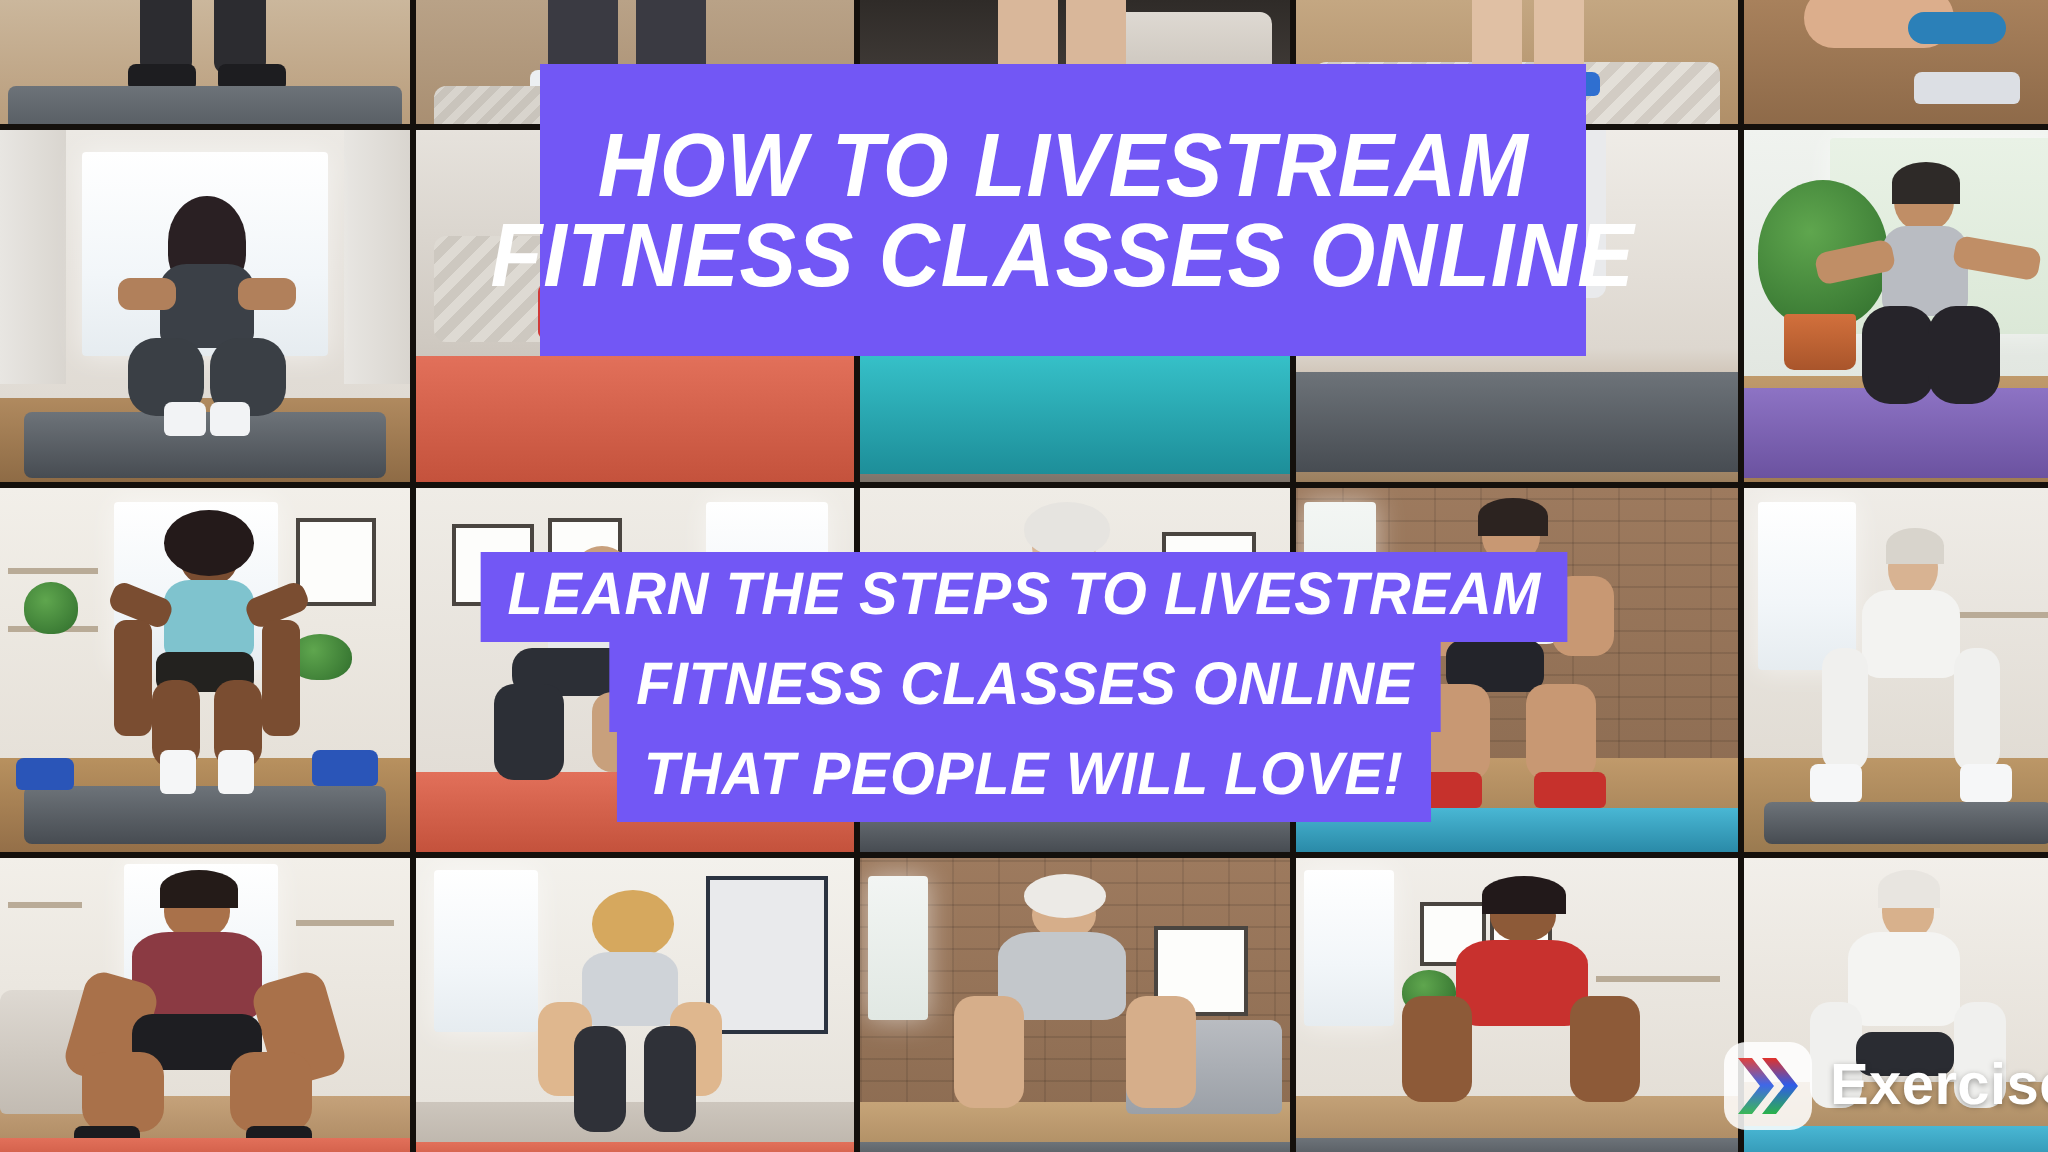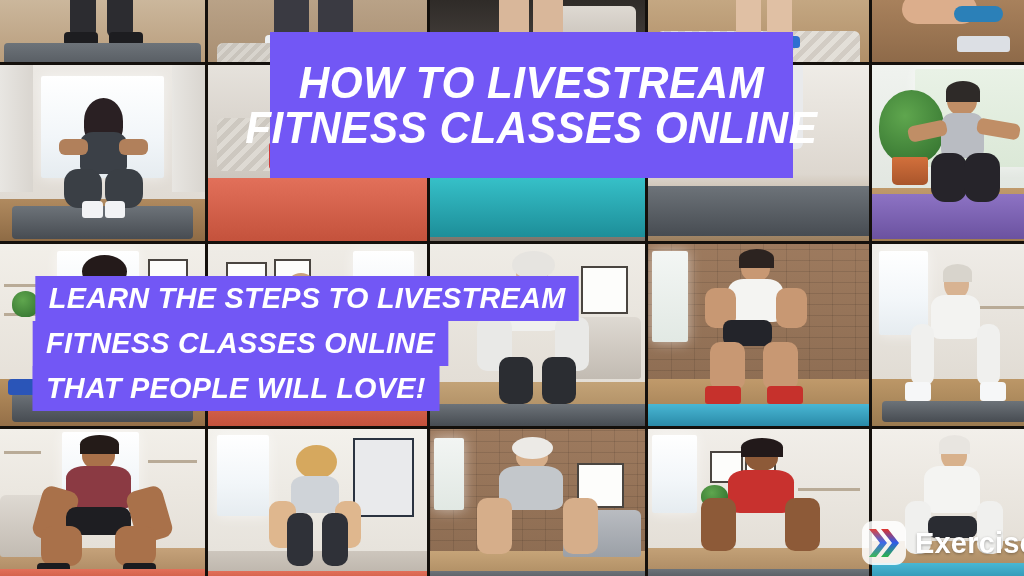--- a/index.html
+++ b/index.html
@@ -52,21 +52,21 @@
   .title-band{position:absolute;left:270px;top:32px;width:523px;height:146px;
       background:var(--accent);display:flex;flex-direction:column;
       align-items:center;justify-content:center;}
   .title-line{color:#fff;font-family:"Liberation Sans",sans-serif;
       font-weight:bold;font-style:italic;font-size:45px;line-height:1.01;
       letter-spacing:.5px;transform:scaleX(.94);transform-origin:center;
       white-space:nowrap;text-transform:uppercase;}
   .title-line.l2{font-size:45px;}
 
   .sub-wrap{position:absolute;left:0;right:0;top:276px;display:flex;
-      flex-direction:column;align-items:flex-start;margin-left:24px;}
+      flex-direction:column;align-items:center;}
   .sub-line{color:#fff;background:var(--accent);font-weight:bold;font-style:italic;
       font-size:30px;line-height:1.0;letter-spacing:.3px;white-space:nowrap;
       padding:7px 14px 8px;text-transform:uppercase;transform:scaleX(.96);}
 
   
   .logo{position:absolute;left:862px;top:521px;display:flex;align-items:center;gap:9px;}
   .logo-mark{position:relative;width:44px;height:44px;border-radius:11px;
       background:rgba(255,255,255,.86);overflow:hidden;
       display:flex;align-items:center;justify-content:center;}
   .logo-word{color:#fff;font-size:29px;font-weight:600;letter-spacing:.2px;

